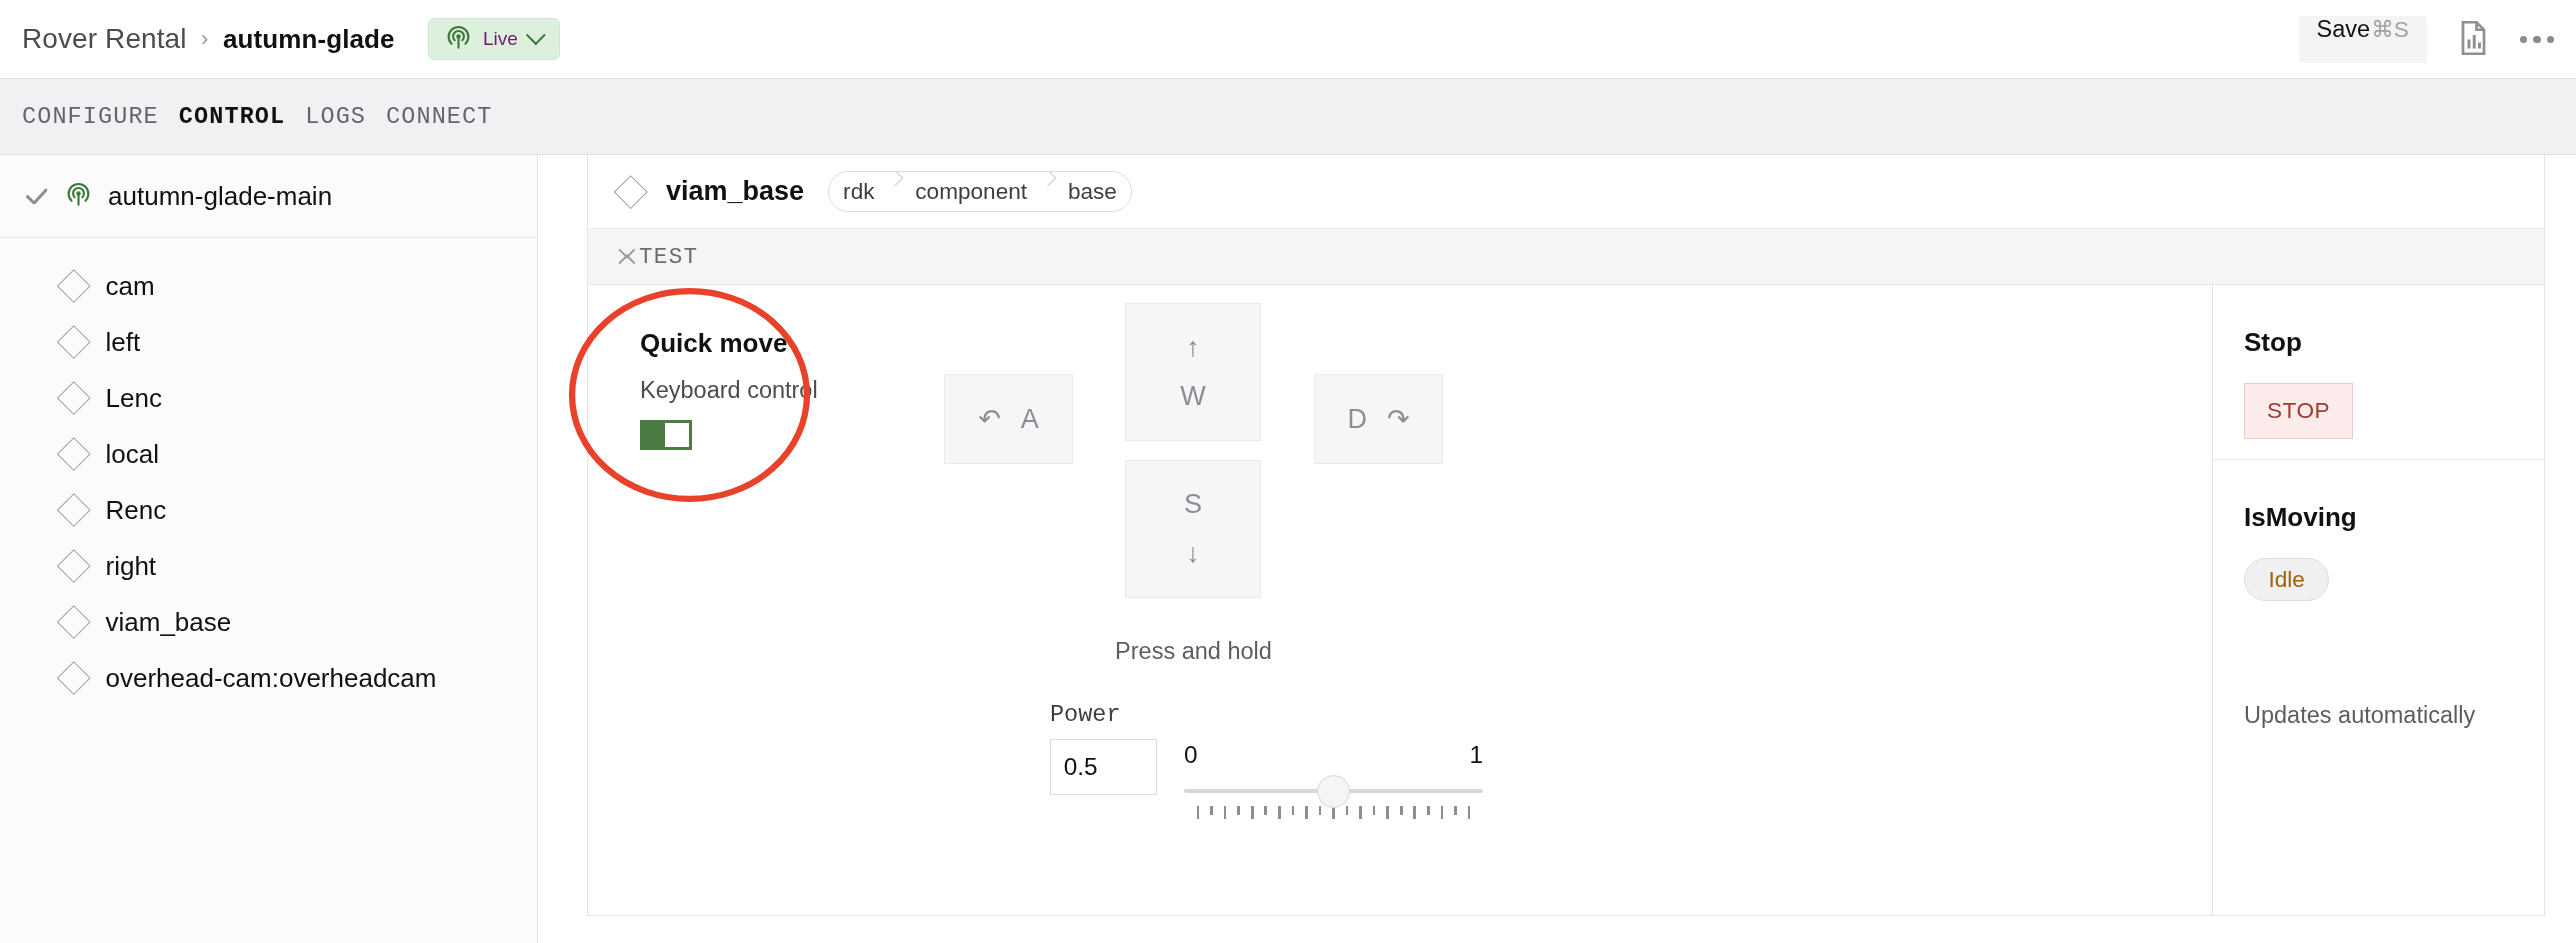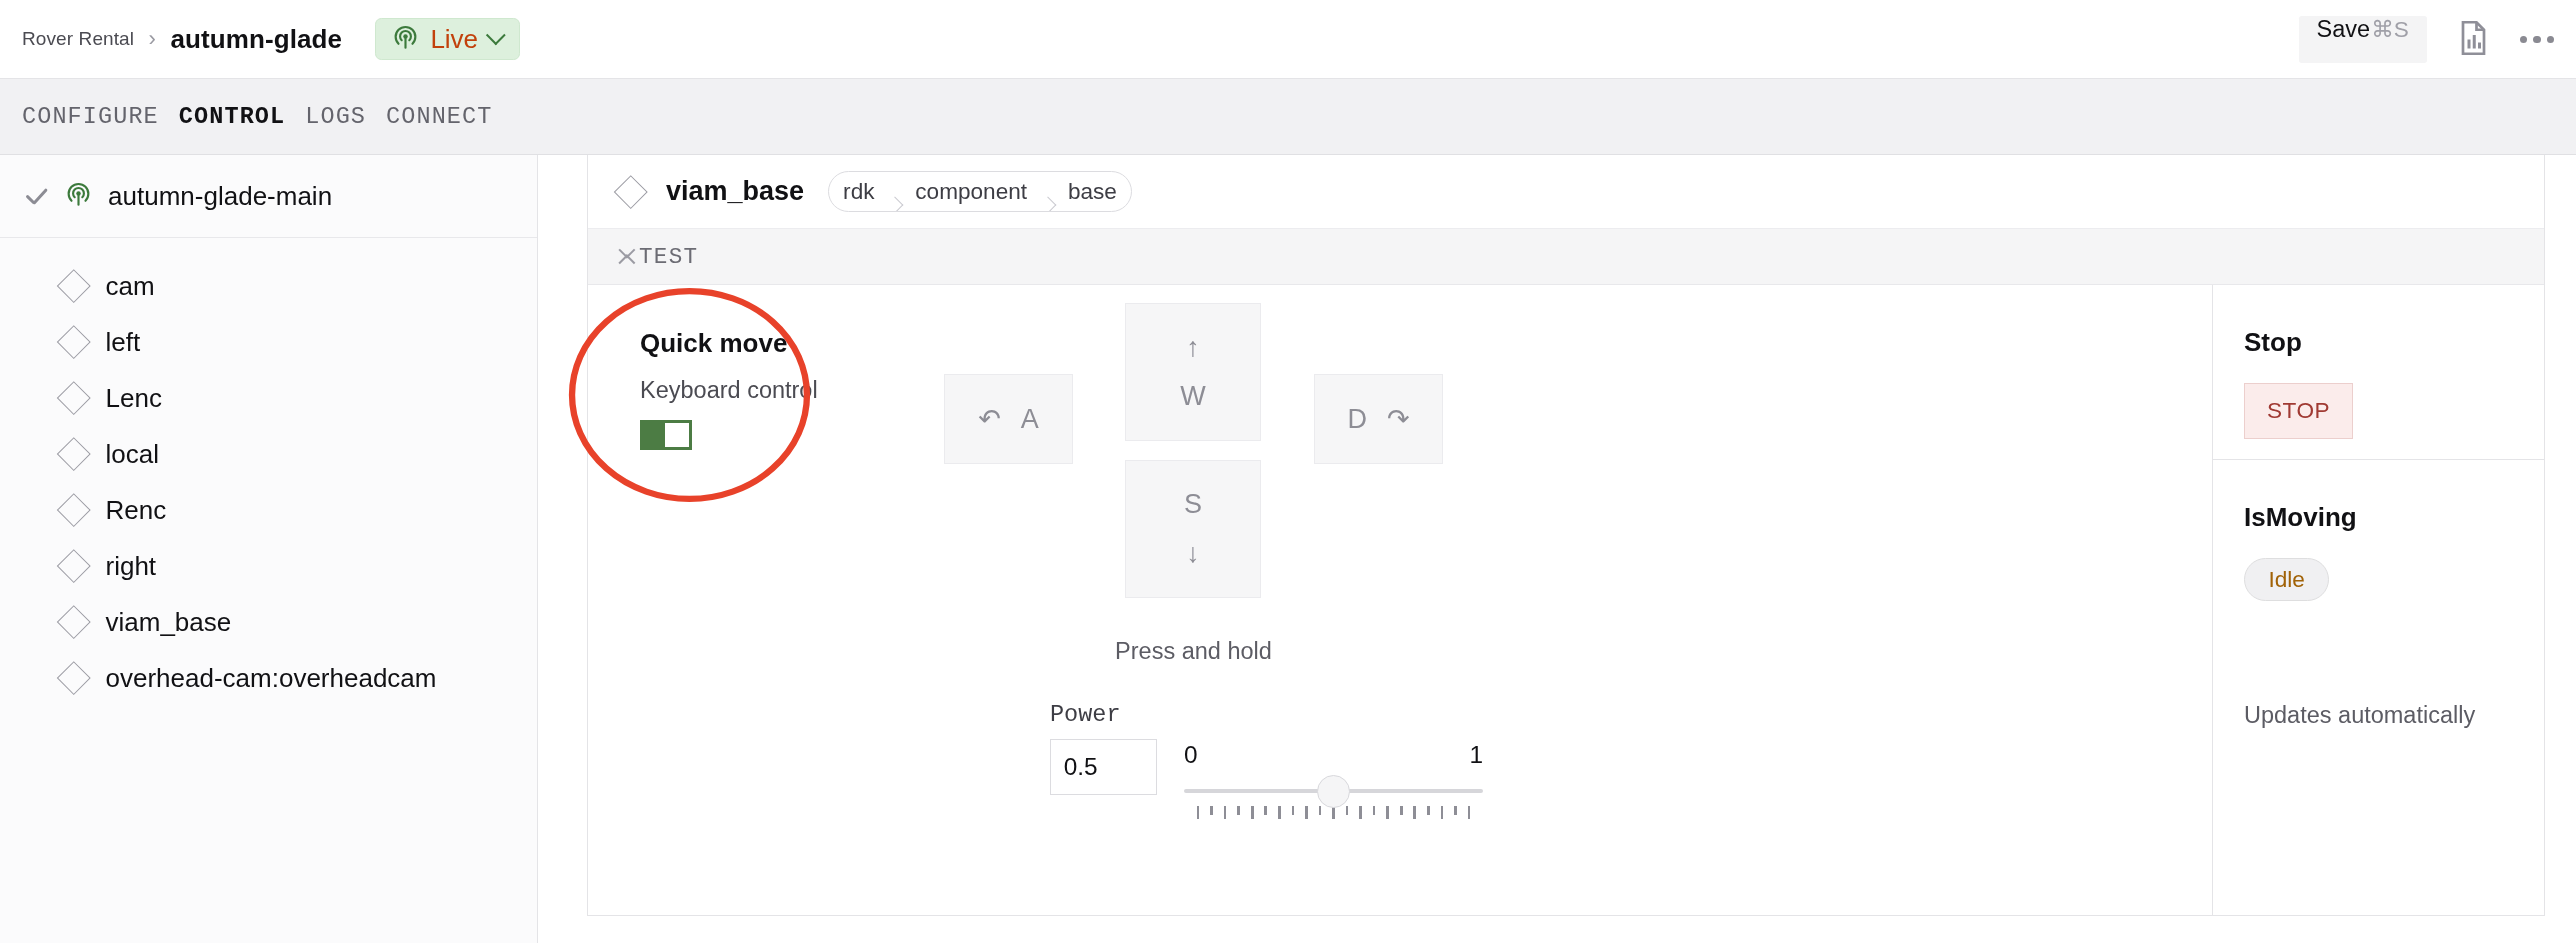--- a/index.html
+++ b/index.html
@@ -14,34 +14,34 @@
 
   
   .topbar {
     position: absolute; left: 0; top: 0; width: 2576px; height: 79px;
     background: #ffffff;
     display: flex; align-items: center;
     border-bottom: 0.9px solid #e4e4e7;
   }
   .breadcrumb { display: flex; align-items: center; margin-left: 22px; gap: 14.5px; }
   .crumb-org {
-    font-size: 19px; color: #4b4b52; letter-spacing: 0.1px;
+    font-size: 28px; color: #4b4b52; letter-spacing: 0.1px;
   }
   .crumb-sep { font-size: 22px; color: #9a9aa2; }
   .crumb-current { font-size: 26px; color: #111114; font-weight: 700; letter-spacing: 0.1px; }
 
   .live-badge {
     margin-left: 33px;
     display: flex; align-items: center; gap: 11px;
     background: #ddf0dd; border: 0.9px solid #cfe8cf;
     border-radius: 6.3px;
     height: 42px; padding: 0 16.3px;
     cursor: pointer;
   }
-  .live-badge .live-label { font-size: 26px; color: #c2410c; }
+  .live-badge .live-label { font-size: 19px; color: #701a75; }
   .chev-down {
     width: 13.6px; height: 13.6px;
     border-right: 2.7px solid #3c7a3c; border-bottom: 2.7px solid #3c7a3c;
     transform: rotate(45deg) translate(-2.7px,-2.7px);
   }
 
   .topbar-right {
     position: absolute; right: 22px; top: 0; height: 79px;
     display: flex; align-items: center; gap: 31px;
   }
@@ -121,21 +121,21 @@
     border-top: none;
   }
   .card-header {
     height: 74px; display: flex; align-items: center; gap: 23.5px;
     padding-left: 31px;
     border-bottom: 0.9px solid #ececef;
     background: #fff;
   }
   .card-header .name { font-size: 27px; font-weight: 700; color: #111114; }
   .chip-group {
-    display: flex; align-items: flex-end;
+    display: flex; align-items: flex-start;
     border: 0.9px solid #dcdce0; border-radius: 25px;
     height: 41px; overflow: hidden; background: #fff;
   }
   .chip { font-size: 22.6px; color: #3d3d44; padding: 0 14.5px; display: flex; align-items: center; height: 100%; }
   .chip-arrow { width: 11.8px; height: 11.8px; border-right: 1.8px solid #c9c9cf; border-top: 1.8px solid #c9c9cf; transform: rotate(45deg); }
 
   .test-bar {
     height: 56px; background: #f5f5f6;
     border-bottom: 0.9px solid #e8e8eb;
     display: flex; align-items: center; padding-left: 31px;

